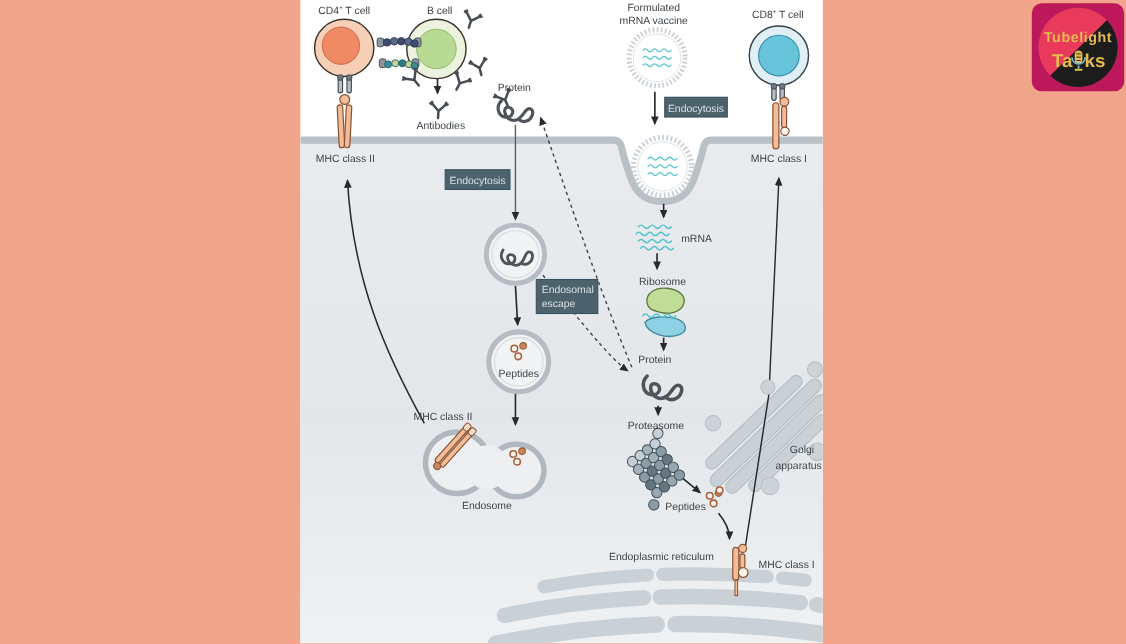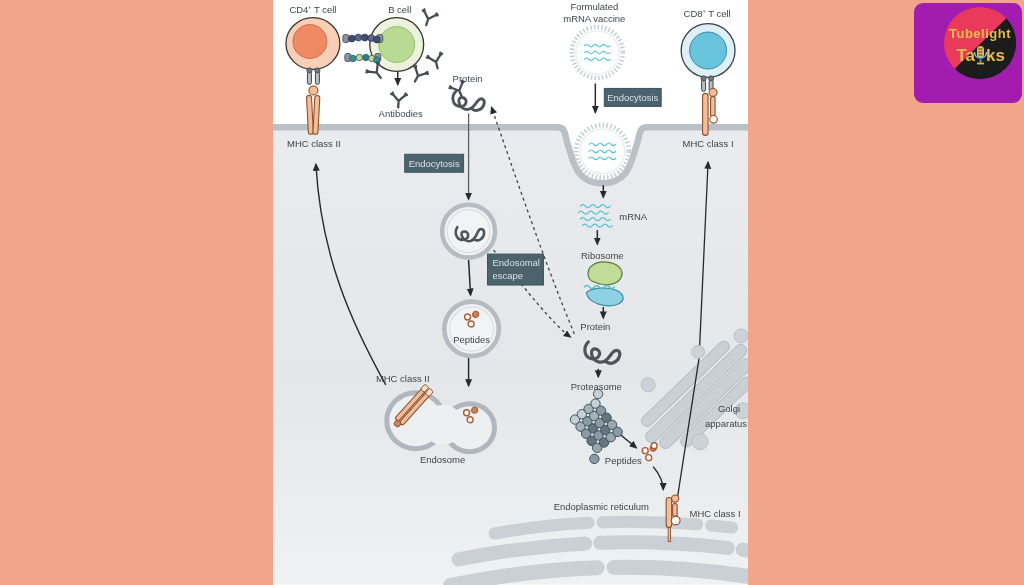--- a/index.html
+++ b/index.html
@@ -6,22 +6,22 @@
   body{
     width:1024px;height:585px;overflow:hidden;position:relative;
     background:#f1a58a;
     font-family:"Liberation Sans",sans-serif;
   }
   .panel{
     position:absolute;left:273px;top:0;width:475px;height:585px;
     background:#ffffff;
   }
   .logo-box{
-    position:absolute;top:3px;right:2px;width:84px;height:100px;
-    background:#a21caf;border-radius:9px;padding-left:24px;
+    position:absolute;top:3px;right:2px;width:84px;height:80px;
+    background:#be185d;border-radius:9px;
   }
   svg text{
     font-family:"Liberation Sans",sans-serif;
     font-size:9.5px;fill:#3e4449;
   }
   svg text.badge-text{fill:#d8e0e3;font-size:9.5px;}
   svg text.logo-t1{font-size:13px;font-weight:bold;fill:#e5bb4d;letter-spacing:.5px;}
   svg text.logo-t2{font-size:17px;font-weight:bold;fill:#e5bb4d;}
 </style>
 </head>

